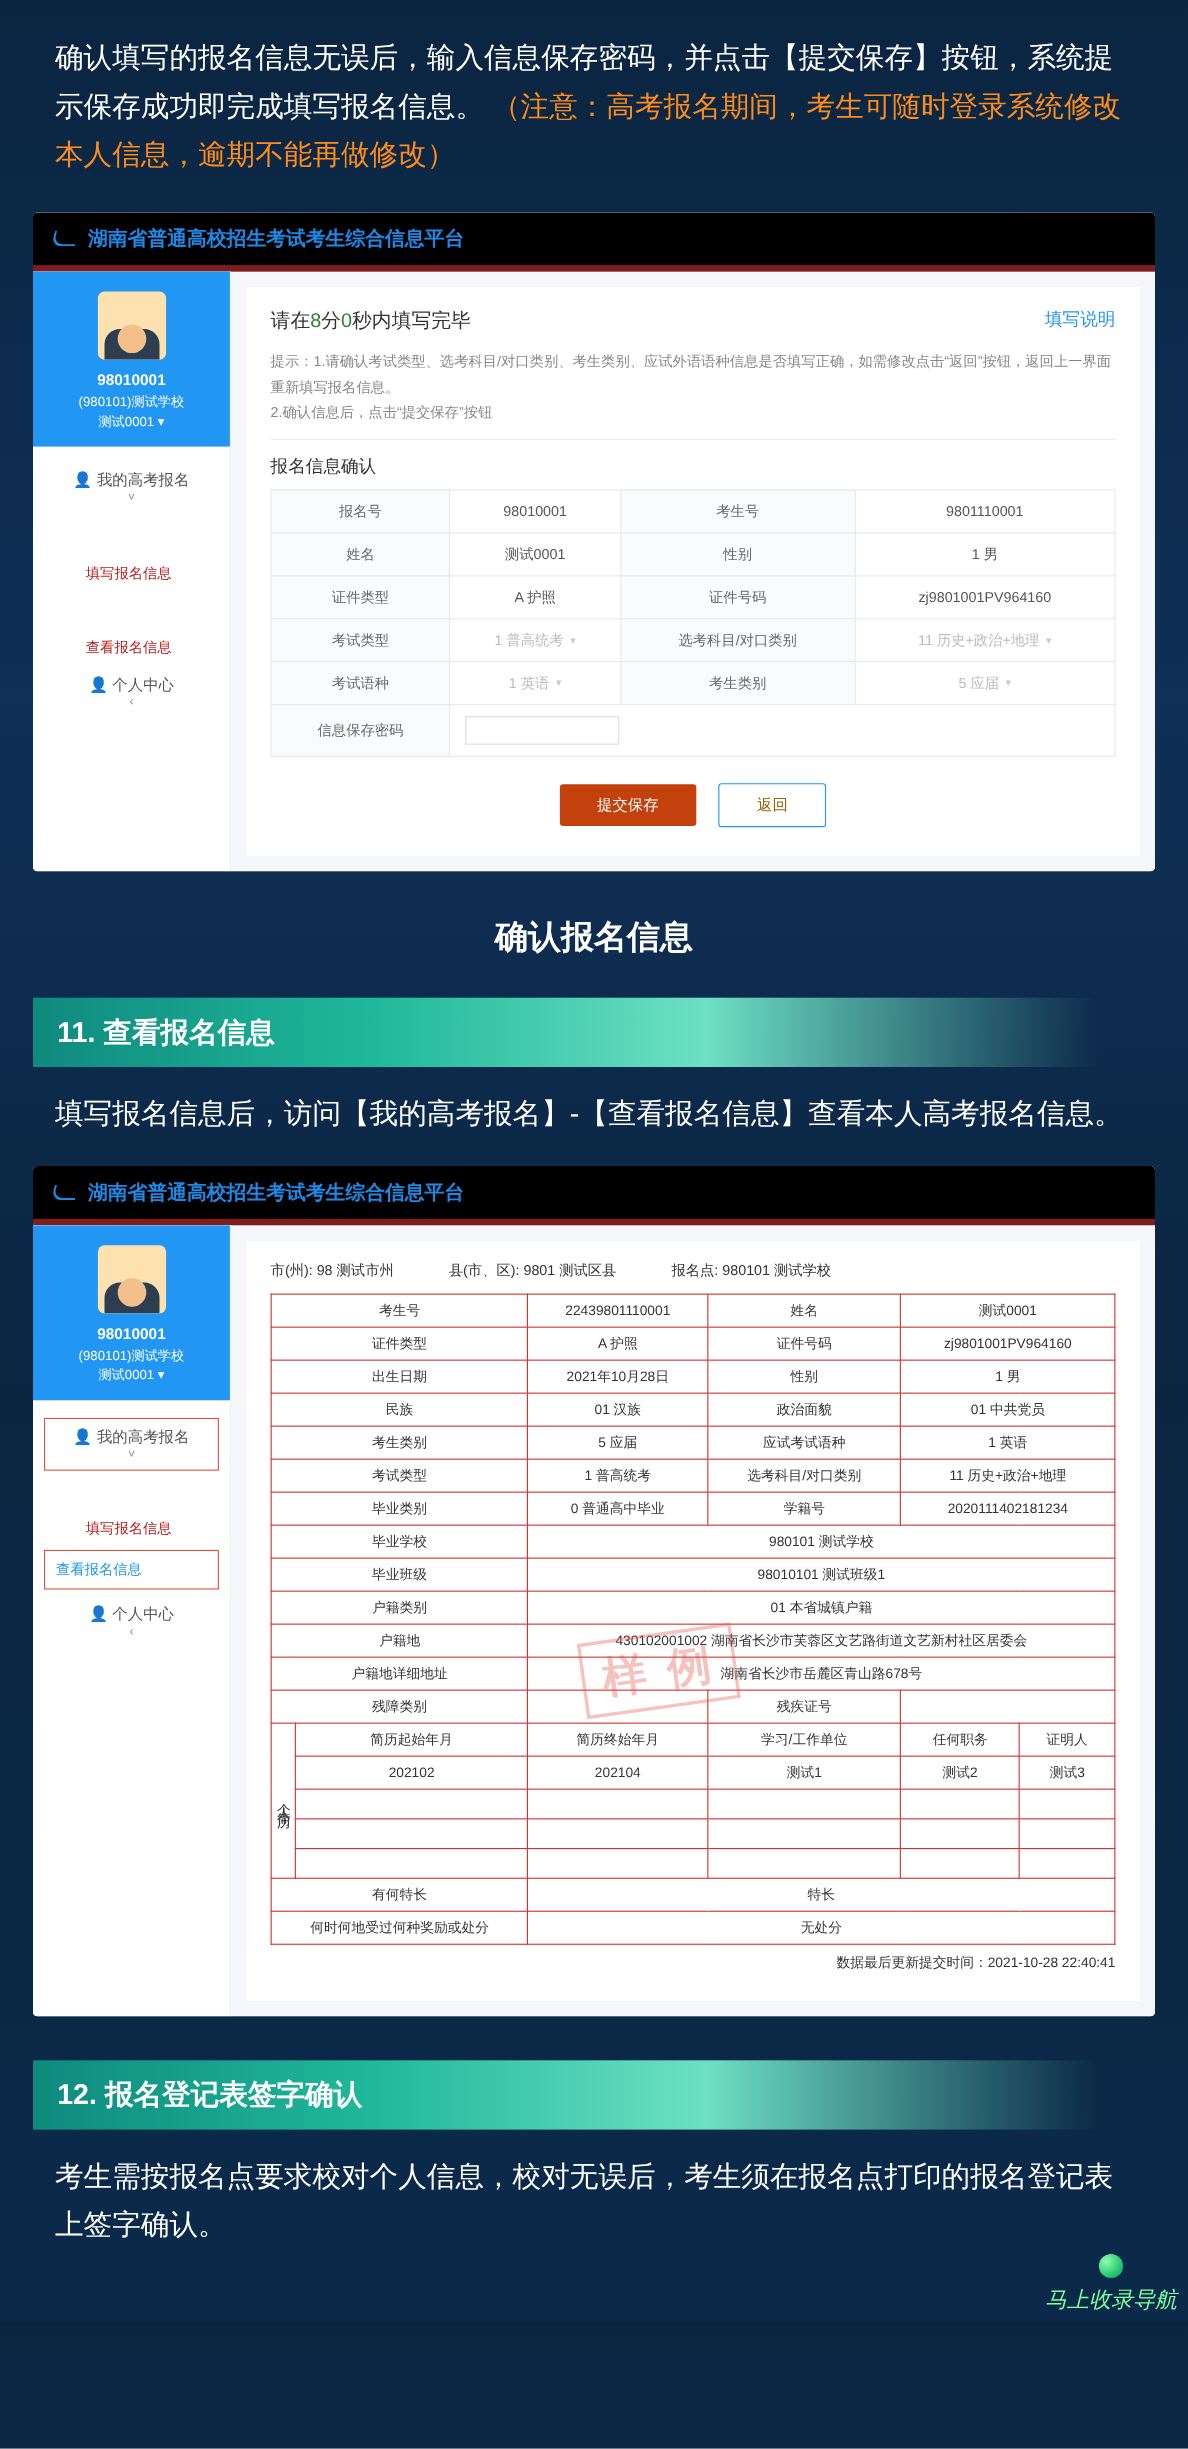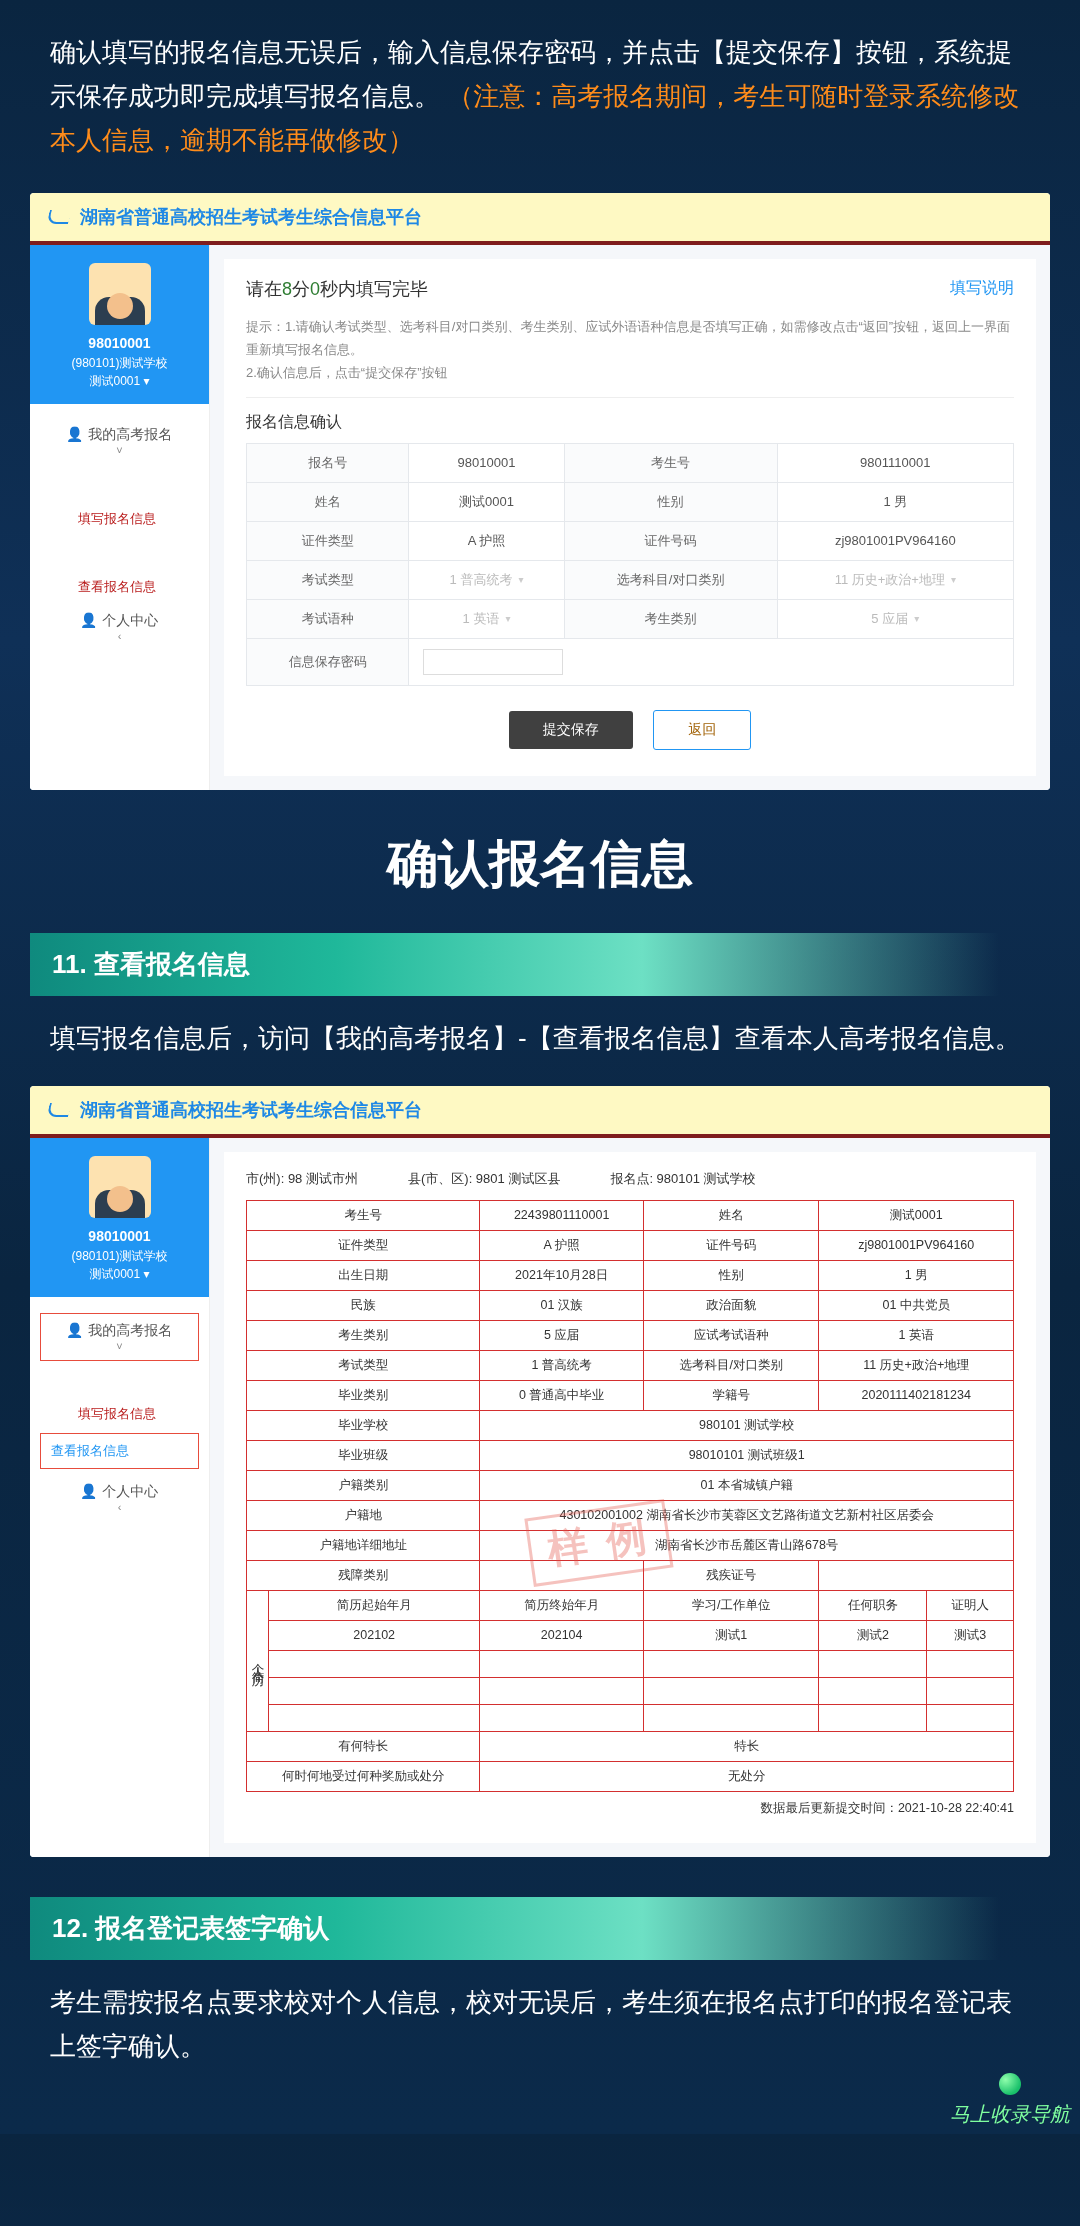--- a/index.html
+++ b/index.html
@@ -21,23 +21,23 @@
   .intro-text .orange { color:#ff8c1a; }
   
   .panel {
     background:#fff;
     margin:0 30px 40px;
     border-radius:4px;
     overflow:hidden;
   }
   
   .platform-header {
-    background:#fef9c3;
+    background:#000000;
     padding:12px 18px;
-    border-bottom:4px solid #7f1d1d;
+    border-bottom:6px solid #7f1d1d;
     display:flex;
     align-items:center;
     gap:10px;
   }
   .logo { display:flex; align-items:center; gap:6px; }
   .logo-swoosh {
     width:22px; height:14px;
     border:2px solid #1e88e5;
     border-right:none; border-top:none;
     border-radius:0 0 0 10px;
@@ -89,25 +89,25 @@
   .select-cell { color:#bbb; display:flex;justify-content:center;align-items:center;gap:6px;}
   .select-cell .caret{font-size:10px;color:#ccc;}
   .pw-input {
     height:26px;border:1px solid #ddd;width:140px;
   }
   .btn-row { text-align:center;margin-top:24px; }
   .btn {
     display:inline-block;padding:10px 34px;font-size:14px;
     border-radius:3px;margin:0 8px;cursor:pointer;
   }
-  .btn-primary { background:#404040;color:#fff; }
+  .btn-primary { background:#c2410c;color:#fff; }
   .btn-outline { background:#fff;color:#a16207;border:1px solid #2196f3; }
   
   .big-heading {
-    text-align:center;font-size:51px;font-weight:bold;
+    text-align:center;font-size:30px;font-weight:bold;
     margin:40px 0 34px;color:#fff;
   }
   .step-bar {
     background:linear-gradient(90deg,#0f8a7e,#1fb89a 30%,#6de0c4 60%,rgba(109,224,196,0) 95%);
     padding:14px 22px;margin:0 30px 20px;
     font-size:26px;font-weight:bold;color:#fff;
   }
   .body-text {
     padding:0 50px 26px;font-size:26px;line-height:1.7;color:#fff;
   }

